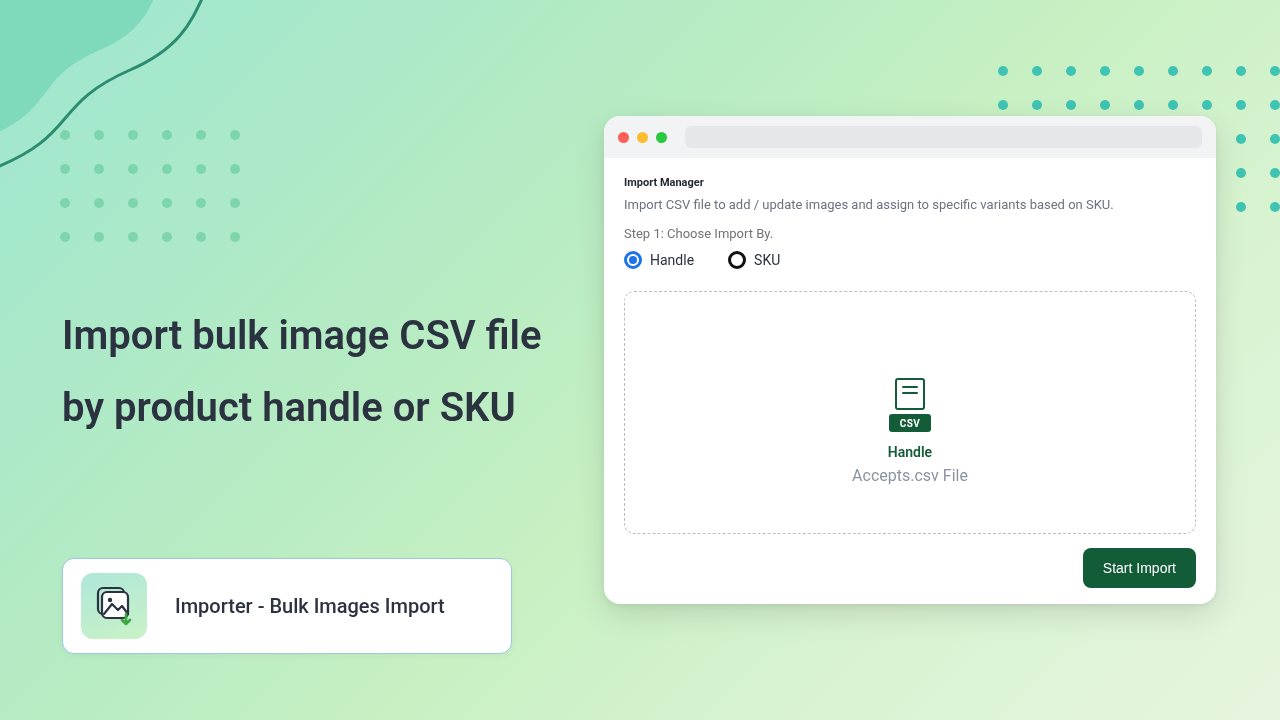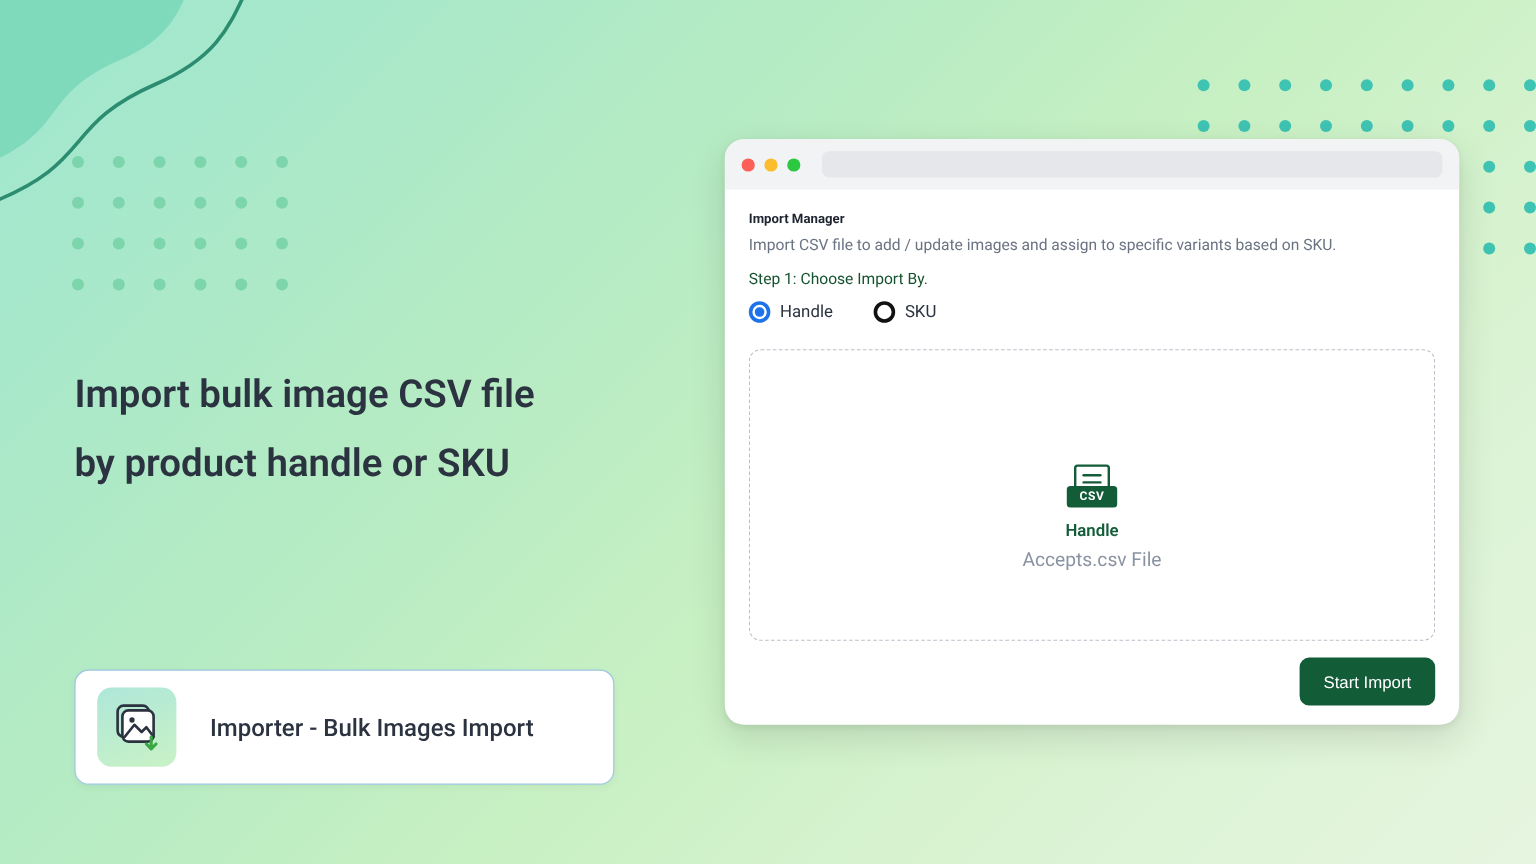--- a/index.html
+++ b/index.html
@@ -35,21 +35,21 @@
   .dots.right { top: 66px; right: 0px; grid-template-columns: repeat(9, 10px);}
   .dots.right span { background: #3fc3b3; }
 
   
   .headline {
     position: absolute;
     top: 300px; left: 62px;
     width: 500px;
     color: #2b3240;
     font-weight: 600;
-    font-size: 32px;
+    font-size: 40px;
     line-height: 1.8;
   }
 
   
   .badge-card {
     position: absolute;
     left: 62px; top: 558px;
     width: 450px;
     background: #fff;
     border: 1.5px solid #9dc6e2;
@@ -92,21 +92,21 @@
   .dot.red { background: #fb6058; }
   .dot.yellow { background: #fbbd2e; }
   .dot.green { background: #2bc840; }
   .addr {
     flex: 1; height: 22px; background: #e6e7ea; border-radius: 6px;
   }
 
   .win-body { padding: 18px 20px 16px 20px; flex: 1; position: relative; display:flex; flex-direction:column;}
   .win-title { font-size: 11px; font-weight: 700; color: #1f2530; margin-bottom: 8px;}
   .win-sub { font-size: 13px; color: #6a7382; margin-bottom: 14px;}
-  .step-label { font-size: 13px; color: #14532d; margin-bottom: 10px;}
+  .step-label { font-size: 13px; color: #737373; margin-bottom: 10px;}
 
   .radios { display: flex; gap: 34px; margin-bottom: 22px;}
   .radio { display: flex; align-items: center; gap: 8px; cursor: pointer; }
   .radio .ring {
     width: 18px; height: 18px; border-radius: 50%;
     border: 3px solid #111; display:flex; align-items:center; justify-content:center;
   }
   .radio.selected .ring { border-color: #1e73e8; }
   .radio.selected .ring::after {
     content:""; width:8px; height:8px; border-radius:50%; background:#1e73e8;
@@ -115,21 +115,21 @@
 
   .dropzone {
     flex:1;
     border: 1.8px dashed #b9bec8;
     border-radius: 10px;
     display: flex; flex-direction: column;
     align-items: center; justify-content: center;
     gap: 6px;
     margin-bottom: 14px;
   }
-  .csv-icon { width: 42px; height: 36px; position: relative; margin-top: 38px; }
+  .csv-icon { width: 42px; height: 54px; position: relative; margin-top: 38px; }
   .csv-doc {
     position:absolute; top:0; left:6px; width:30px; height:32px;
     background:#fff; border:2px solid #135c38; border-radius:3px;
   }
   .csv-doc::before, .csv-doc::after {
     content:""; position:absolute; left:5px; right:5px; height:2px; background:#135c38; border-radius:1px;
   }
   .csv-doc::before { top:6px; }
   .csv-doc::after  { top:12px; }
   .csv-tag {

